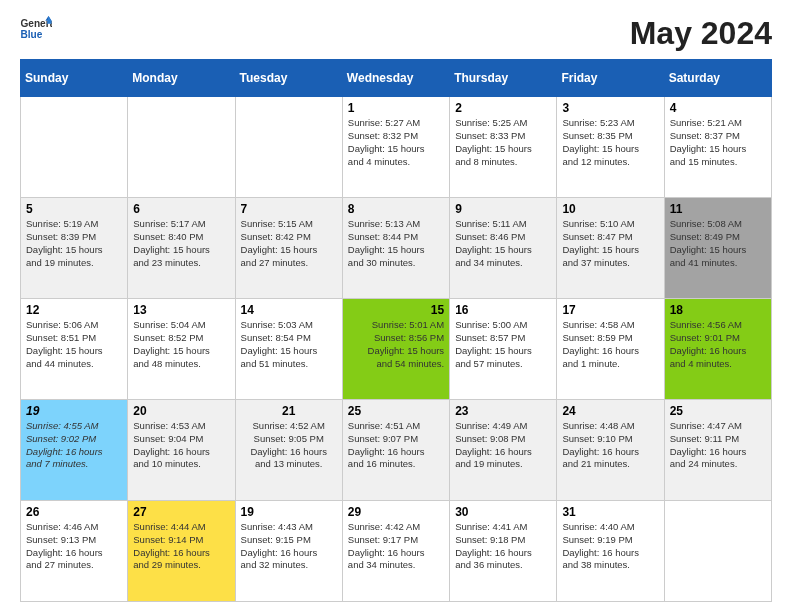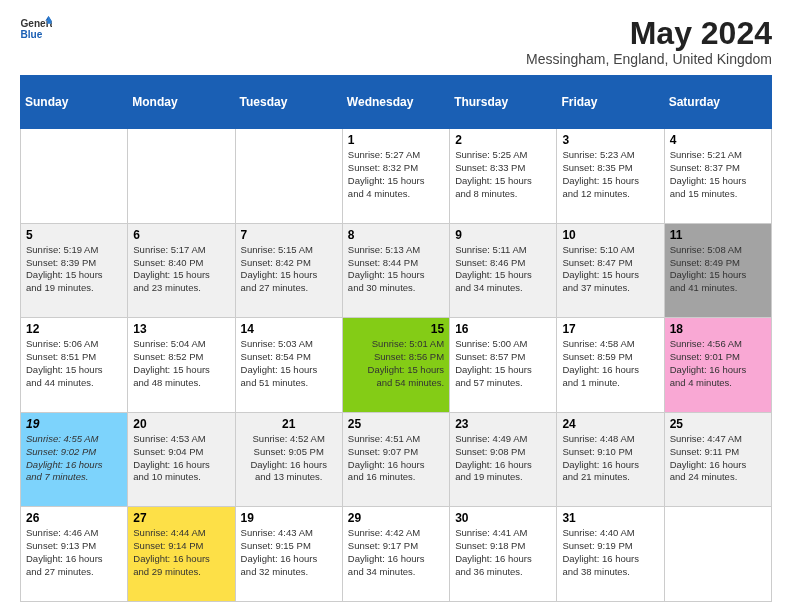--- a/index.html
+++ b/index.html
@@ -51,21 +51,21 @@
       border: 1px solid #ccc;
       border-collapse: collapse;
       width: 100%;
       table-layout: fixed;
     }
     .calendar th {
       background: #1a5fb4;
       color: white;
       font-size: 12px;
       font-weight: bold;
-      padding: 19px 4px;
+      padding: 11px 4px;
       text-align: left;
       border: 1px solid #1a5fb4;
     }
     .calendar td {
       border: 1px solid #ccc;
       vertical-align: top;
       padding: 4px 5px;
       font-size: 10px;
       color: #333;
       background: #fff;
@@ -98,21 +98,20 @@
     <div class="logo">
       <svg class="logo-icon" viewBox="0 0 40 36">
         <text x="0" y="14" font-size="13" font-weight="bold" fill="#333" font-family="Arial">General</text>
         <text x="0" y="28" font-size="13" font-weight="bold" fill="#1a5fb4" font-family="Arial">Blue</text>
         <polygon points="32,6 40,6 36,0" fill="#1a5fb4"></polygon>
         <polygon points="34,10 40,10 40,6 36,0" fill="#2d7dd2"></polygon>
       </svg>
     </div>
     <div class="title-block">
       <div class="month-title">May 2024</div>
-      <div class="location">Messingham, England, United Kingdom</div>
     </div>
   </div>
 
   <table class="calendar">
     <thead>
       <tr>
         <th>Sunday</th>
         <th>Monday</th>
         <th>Tuesday</th>
         <th>Wednesday</th>
@@ -191,21 +190,21 @@
             <div class="day-info">Sunrise: 5:01 AM<br>Sunset: 8:56 PM<br>Daylight: 15 hours<br>and 54 minutes.</div>
           </td>
           <td style="background: rgb(255, 255, 255);">
             <span class="day-num">16</span>
             <div class="day-info">Sunrise: 5:00 AM<br>Sunset: 8:57 PM<br>Daylight: 15 hours<br>and 57 minutes.</div>
           </td>
           <td style="background: rgb(255, 255, 255);">
             <span class="day-num">17</span>
             <div class="day-info">Sunrise: 4:58 AM<br>Sunset: 8:59 PM<br>Daylight: 16 hours<br>and 1 minute.</div>
           </td>
-          <td style="background: #f9a8d4;">
+          <td style="background: #84cc16;">
             <span class="day-num">18</span>
             <div class="day-info">Sunrise: 4:56 AM<br>Sunset: 9:01 PM<br>Daylight: 16 hours<br>and 4 minutes.</div>
           </td>
         </tr>
         <tr>
           <td style="background: #7dd3fc; font-style: italic;">
             <span class="day-num">19</span>
             <div class="day-info">Sunrise: 4:55 AM<br>Sunset: 9:02 PM<br>Daylight: 16 hours<br>and 7 minutes.</div>
           </td>
           <td style="background: rgb(240, 240, 240);">

